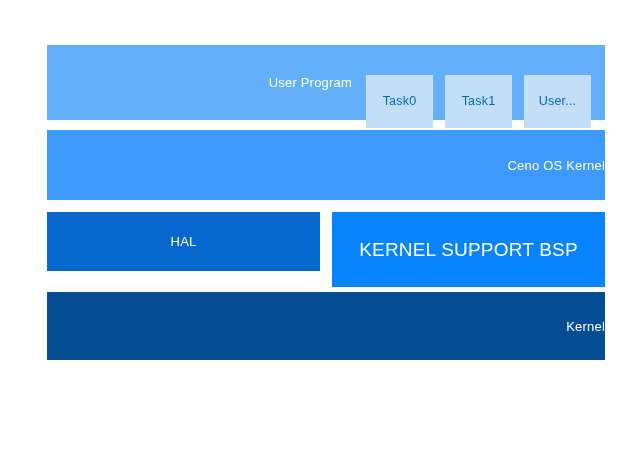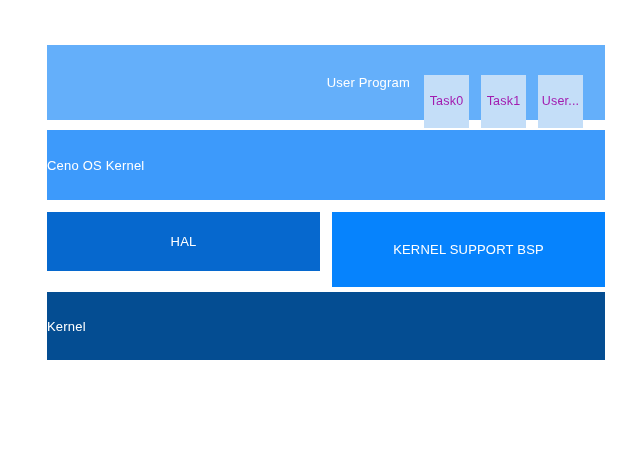--- a/index.html
+++ b/index.html
@@ -21,50 +21,50 @@
     background: #ffffff;
   }
 
   .layer {
     position: absolute;
     left: 47px;
     width: 558px;
     box-sizing: border-box;
     display: flex;
     align-items: center;
-    justify-content: flex-start;
+    justify-content: flex-end;
     color: #ffffff;
     font-size: 13px;
     letter-spacing: 0.2px;
     user-select: none;
   }
 
   
   #layer-user-program {
     top: 45px;
     height: 75px;
     background: #64AFFA;
     justify-content: flex-end;
-    padding-right: 8px;
+    padding-right: 0;
   }
   #user-program-label {
     font-size: 13px;
     color: #ffffff;
     margin-right: 14px;
     white-space: nowrap;
   }
   .task-box {
-    width: 45px;
+    width: 67px;
     height: 53px;
     background: #C4DEF8;
     margin-right: 12px;
     display: flex;
     align-items: center;
     justify-content: center;
-    color: #a21caf;
+    color: #0369a1;
     font-size: 12.5px;
     box-sizing: border-box;
     margin-top: 37px;
   }
   .task-box:last-child {
     margin-right: 14px;
   }
 
   
   #layer-kernel {
@@ -97,21 +97,21 @@
     position: absolute;
     left: 285px;
     top: 0;
     width: 273px;
     height: 75px;
     background: #0683FD;
     display: flex;
     align-items: center;
     justify-content: center;
     color: #ffffff;
-    font-size: 13px;
+    font-size: 19px;
   }
 
   
   #layer-drivers {
     top: 292px;
     height: 68px;
     background: #044D92;
   }
 
   

